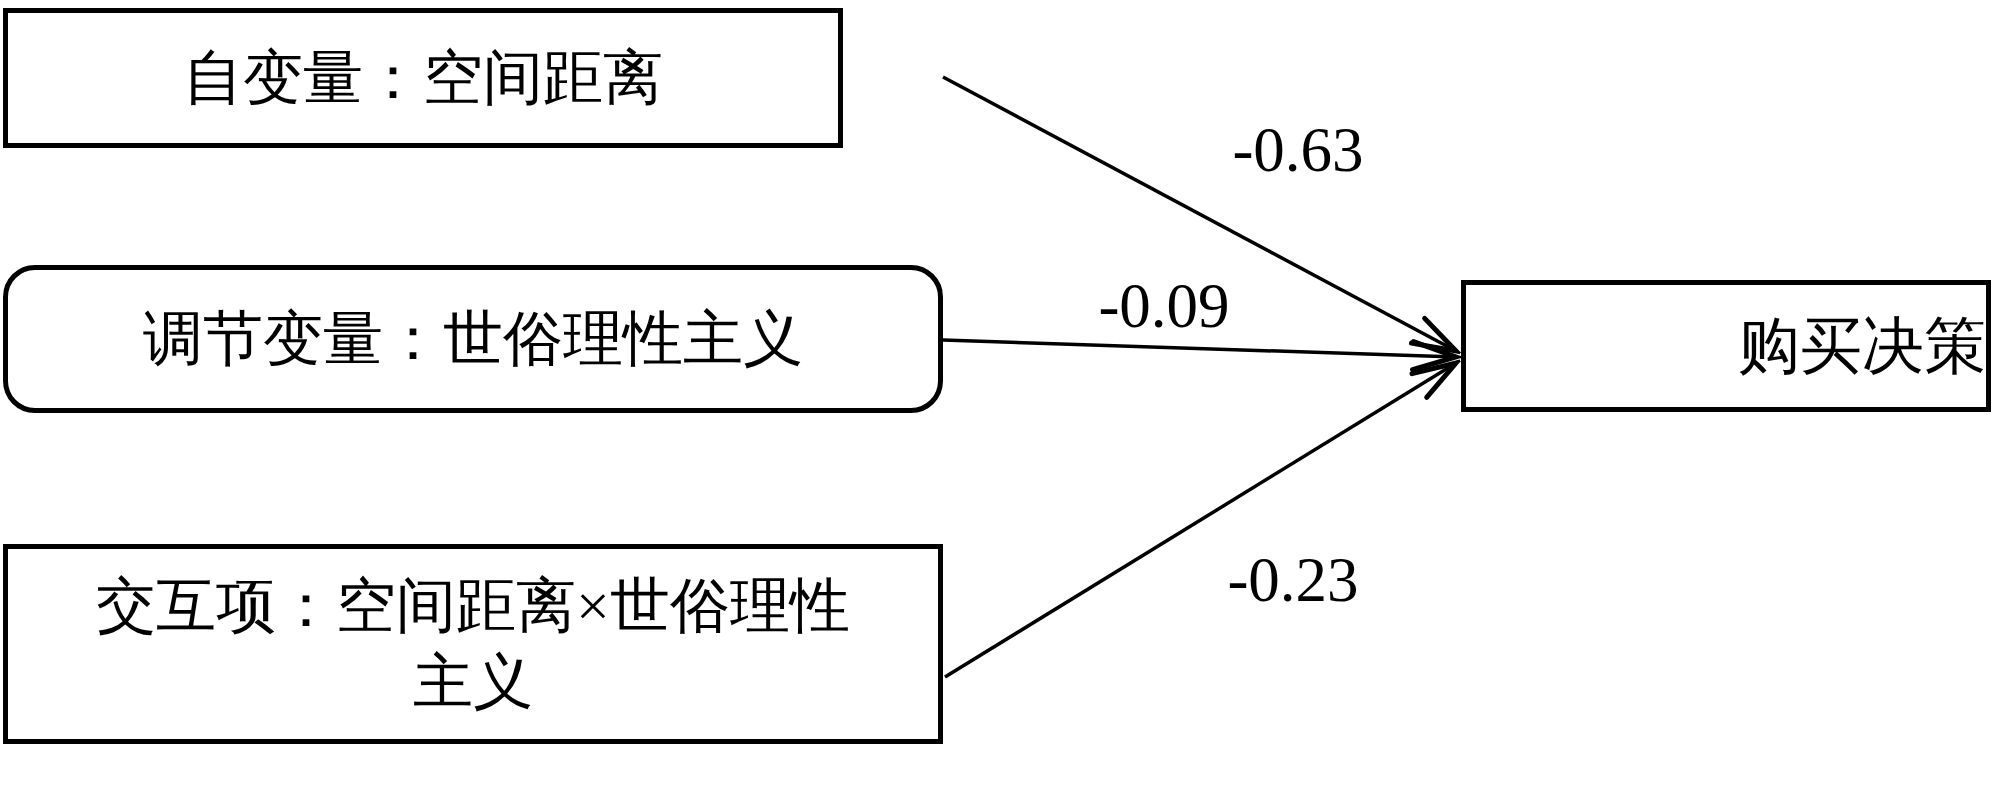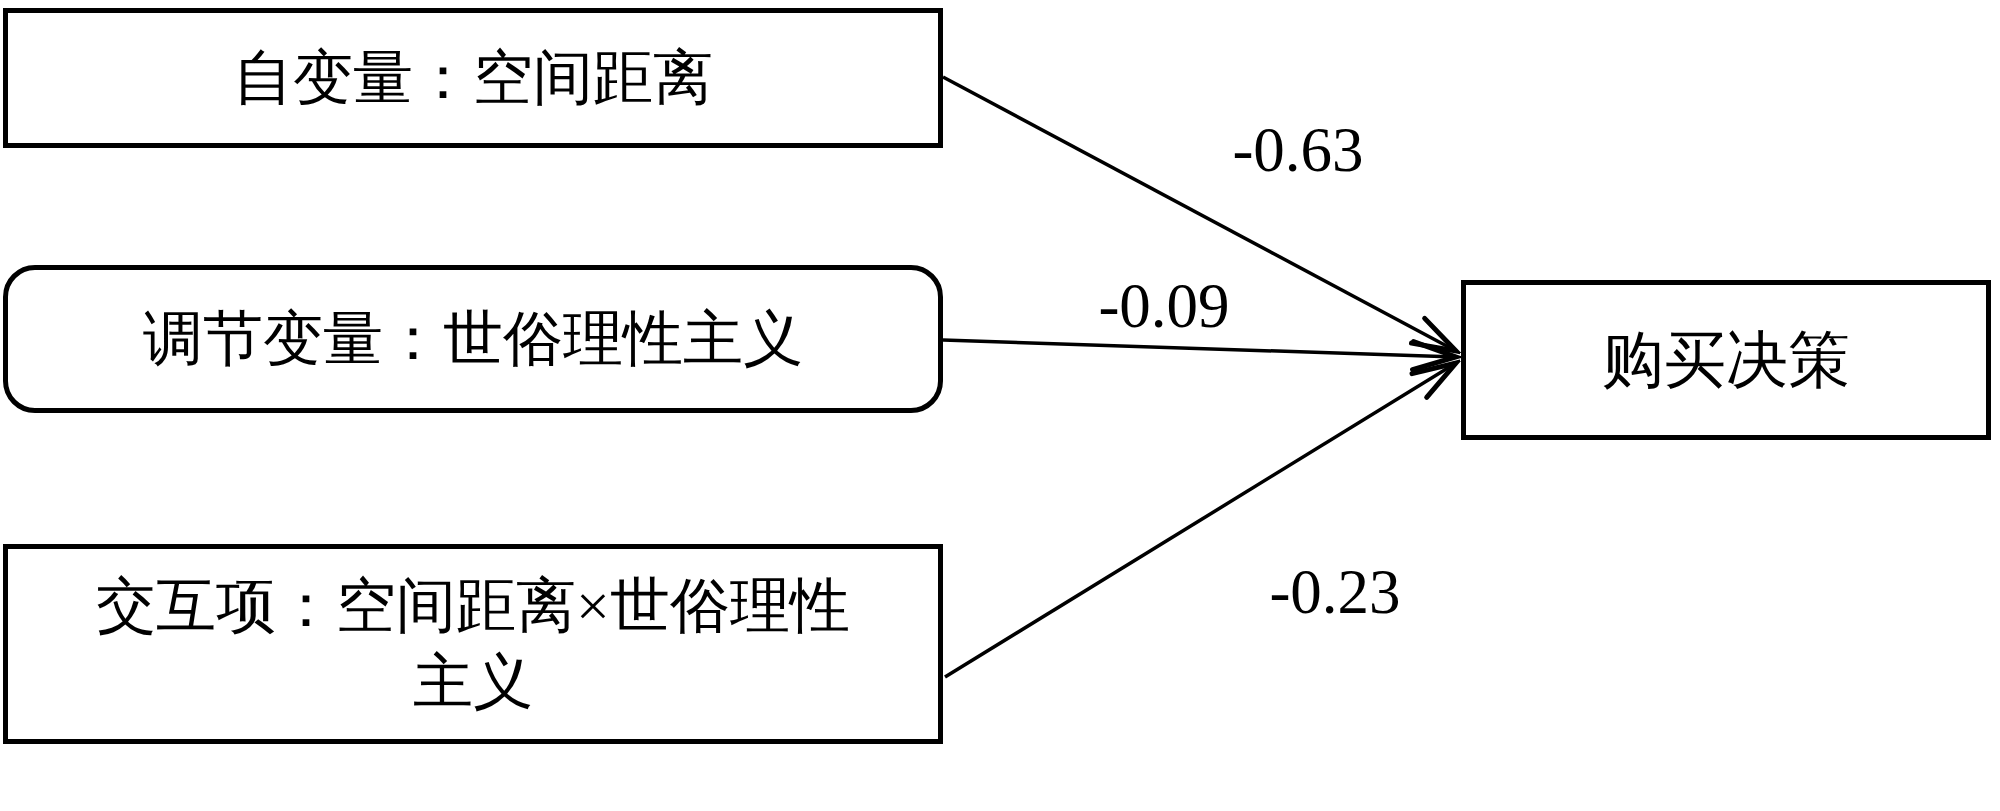--- a/index.html
+++ b/index.html
@@ -30,35 +30,35 @@
     background: #ffffff;
     display: flex;
     flex-direction: column;
     align-items: center;
     justify-content: center;
     text-align: center;
     font-size: 60px;
     line-height: 76px;
     white-space: nowrap;
   }
-  .box-independent { left: 3px;    top: 8px;   width: 940px; height: 140px; }
+  .box-independent { left: 3px;    top: 8px;   width: 840px; height: 140px; }
   .box-moderator   { left: 3px;    top: 265px; width: 940px; height: 148px; border-radius: 32px; }
   .box-interaction { left: 3px;    top: 544px; width: 940px; height: 200px; }
-  .box-outcome     { left: 1461px; top: 280px; width: 530px; height: 160px; font-size: 62px; }
+  .box-outcome     { left: 1461px; top: 280px; width: 530px; height: 132px; font-size: 62px; align-items: flex-end; }
   .coef {
     position: absolute;
     transform: translate(-50%, -50%);
     font-size: 63px;
     line-height: 1;
     white-space: nowrap;
     text-align: center;
   }
   .coef-1 { left: 1298px; top: 150px; }
   .coef-2 { left: 1164px; top: 306px; }
-  .coef-3 { left: 1335px; top: 580px; margin-top: 12px; }
+  .coef-3 { left: 1293px; top: 580px; }
 </style>
 </head>
 <body>
 
 <div class="canvas">
 
   <svg class="arrow-layer" width="2000" height="811" viewBox="0 0 2000 811" xmlns="http://www.w3.org/2000/svg">
     <defs>
       <marker id="arrowhead" markerUnits="userSpaceOnUse" markerWidth="52" markerHeight="36" viewBox="0 0 52 36" refX="47" refY="18" orient="auto">
         <path d="M4,4 L47,18 L4,32" fill="none" stroke="#000000" stroke-width="5" stroke-linecap="round"></path>

